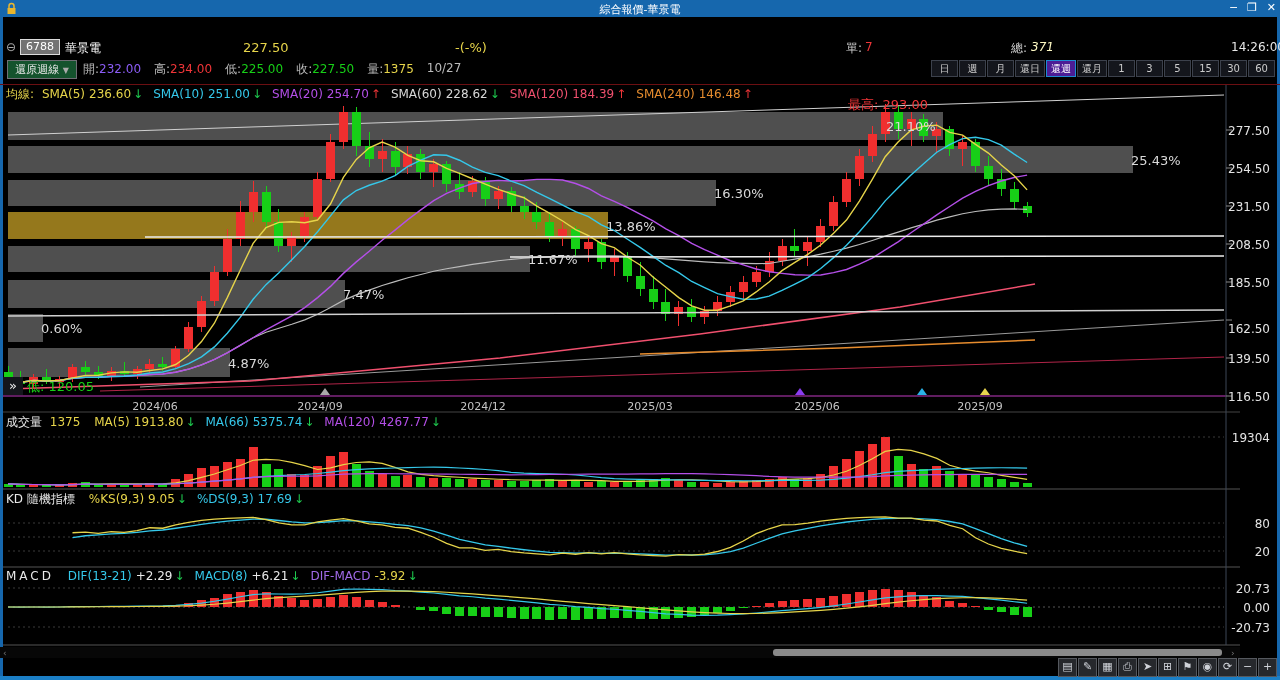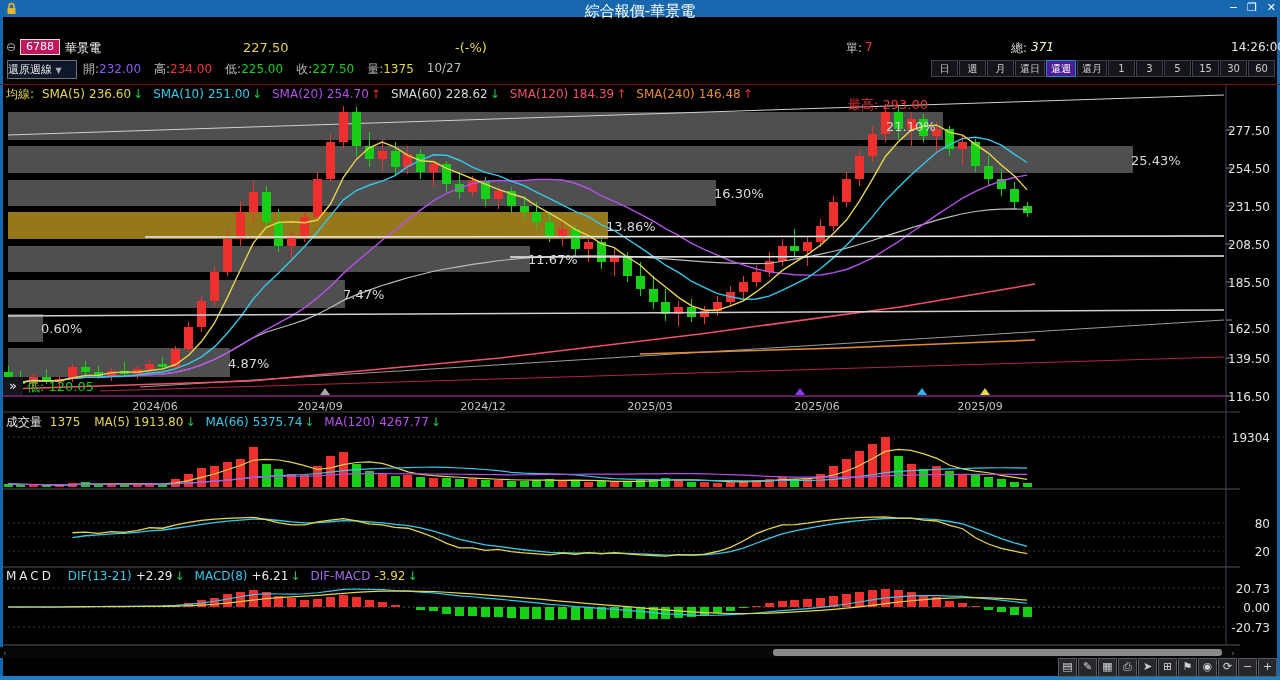--- a/index.html
+++ b/index.html
@@ -1,35 +1,35 @@
 <!DOCTYPE html>
 <html><head>
 <meta charset="utf-8">
 <style>
   html,body{margin:0;padding:0;background:#000;width:1280px;height:680px;overflow:hidden;
     font-family:"DejaVu Sans","Liberation Sans",sans-serif;}
   #app{position:relative;width:1280px;height:680px;background:#000;}
   .abs{position:absolute;}
   
   #titlebar{left:0;top:0;width:1280px;height:17px;background:#1667ad;color:#fff;font-size:11px;}
-  #title{left:0;top:2px;width:1280px;text-align:center;color:#fff;font-size:15px;}
+  #title{left:0;top:2px;width:1280px;text-align:center;color:#fff;font-size:11px;}
   #winctl{right:4px;top:1px;display:flex;gap:10px;color:#fff;font-size:11px;}
   #winctl span{cursor:default;}
   .side-border{top:0;width:3px;height:680px;background:#1667ad;}
   #bottom-border{left:0;top:676px;width:1280px;height:4px;background:#1b7fc6;}
   
   #tabrow{left:3px;top:17px;width:1274px;height:20px;background:#050505;display:flex;align-items:flex-start;padding-top:1px;box-sizing:border-box;}
   .tab{height:16px;line-height:16px;padding:0 12px;font-size:11px;color:#ddd;background:#101418;border:1px solid #4a4f58;margin-left:5px;}
   .tab.active{background:#1e8ad2;border-color:#1e8ad2;color:#fff;}
   
   #quoterow{left:3px;top:37px;width:1274px;height:21px;background:#000;color:#ccc;font-size:12px;}
-  #sym-box{left:17px;top:2px;width:38px;height:14px;border:1px solid #dcdcdc;color:#fff;text-align:center;font-size:11px;line-height:14px;background:#be185d;}
+  #sym-box{left:17px;top:2px;width:38px;height:14px;border:1px solid #dcdcdc;color:#fff;text-align:center;font-size:11px;line-height:14px;background:#737373;}
   
   #ctrlrow{left:3px;top:58px;width:1274px;height:26px;background:#000;color:#bbb;font-size:12px;}
-  #adj-dd{left:4px;top:2px;width:68px;height:17px;background:#0f172a;border:1px solid #6e6e74;color:#e8e8e8;font-size:11px;line-height:17px;}
+  #adj-dd{left:4px;top:2px;width:68px;height:17px;background:#14532d;border:1px solid #6e6e74;color:#e8e8e8;font-size:11px;line-height:17px;text-align:center;}
   #adj-dd .car{color:#aaa;font-size:8px;}
   #ohlc{left:80px;top:3px;display:flex;gap:13px;font-size:12px;}
   #periodrow{right:2px;top:2px;display:flex;gap:1px;}
   .pbtn{min-width:17px;padding:0 4px;height:15px;line-height:15px;text-align:center;font-size:10px;color:#ccc;background:#14161c;border:1px solid #3c414c;}
   .pbtn.active{background:#4c1d95;color:#fff;border-color:#1e8ad2;}
   #redline{left:0;top:84px;width:1280px;height:1px;background:#6b0f12;}
   
   .pane-hd{font-size:12px;white-space:nowrap;}
   .pane-hd .lb{margin-right:4px;} .pane-hd .vl{margin-right:2px;} .pane-hd .ar{margin-right:10px;}
   #ma-hd{left:6px;top:86px;color:#ddd;}
@@ -498,20 +498,23 @@
   </div>
   <div id="redline" class="abs"></div>
 
   <div id="ma-hd" class="abs pane-hd">
     <span class="lb" style="color:#e6d44a;">均線:</span>
   <span class="lb" style="color: rgb(230, 212, 74);">SMA(5)</span><span class="vl" style="color: rgb(230, 212, 74);">236.60</span><span class="ar" style="color: rgb(30, 203, 79);">↓</span><span class="lb" style="color: rgb(53, 200, 234);">SMA(10)</span><span class="vl" style="color: rgb(53, 200, 234);">251.00</span><span class="ar" style="color: rgb(30, 203, 79);">↓</span><span class="lb" style="color: rgb(180, 79, 232);">SMA(20)</span><span class="vl" style="color: rgb(180, 79, 232);">254.70</span><span class="ar" style="color: rgb(240, 53, 56);">↑</span><span class="lb" style="color: rgb(216, 216, 216);">SMA(60)</span><span class="vl" style="color: rgb(216, 216, 216);">228.62</span><span class="ar" style="color: rgb(30, 203, 79);">↓</span><span class="lb" style="color: rgb(240, 80, 110);">SMA(120)</span><span class="vl" style="color: rgb(240, 80, 110);">184.39</span><span class="ar" style="color: rgb(240, 53, 56);">↑</span><span class="lb" style="color: rgb(230, 140, 46);">SMA(240)</span><span class="vl" style="color: rgb(230, 140, 46);">146.48</span><span class="ar" style="color: rgb(240, 53, 56);">↑</span></div>
   <div id="vol-hd" class="abs pane-hd">
     <span class="lb">成交量</span>
     <span class="ar" style="color:#e6d44a;">1375</span>
   <span class="lb" style="color: rgb(230, 212, 74);">MA(5)</span><span class="vl" style="color: rgb(230, 212, 74);">1913.80</span><span class="ar" style="color: rgb(30, 203, 79);">↓</span><span class="lb" style="color: rgb(53, 200, 234);">MA(66)</span><span class="vl" style="color: rgb(53, 200, 234);">5375.74</span><span class="ar" style="color: rgb(30, 203, 79);">↓</span><span class="lb" style="color: rgb(180, 79, 232);">MA(120)</span><span class="vl" style="color: rgb(180, 79, 232);">4267.77</span><span class="ar" style="color: rgb(30, 203, 79);">↓</span></div>
+  <div id="kd-hd" class="abs pane-hd">
+    <span class="ar">KD 隨機指標</span>
+  <span class="lb" style="color: rgb(230, 212, 74);">%KS(9,3)</span><span class="vl" style="color: rgb(230, 212, 74);">9.05</span><span class="ar" style="color: rgb(30, 203, 79);">↓</span><span class="lb" style="color: rgb(53, 200, 234);">%DS(9,3)</span><span class="vl" style="color: rgb(53, 200, 234);">17.69</span><span class="ar" style="color: rgb(30, 203, 79);">↓</span></div>
   <div id="macd-hd" class="abs pane-hd">
     <span class="ar" id="macd-title">MACD</span>
   <span class="lb" style="color: rgb(53, 200, 234);">DIF(13-21)</span><span class="vl" style="color: rgb(232, 232, 232);">+2.29</span><span class="ar" style="color: rgb(30, 203, 79);">↓</span><span class="lb" style="color: rgb(53, 200, 234);">MACD(8)</span><span class="vl" style="color: rgb(232, 232, 232);">+6.21</span><span class="ar" style="color: rgb(30, 203, 79);">↓</span><span class="lb" style="color: rgb(160, 106, 232);">DIF-MACD</span><span class="vl" style="color: rgb(230, 212, 74);">-3.92</span><span class="ar" style="color: rgb(30, 203, 79);">↓</span></div>
 
   <span id="hi-note" class="abs" style="left:848px;top:96px;">最高: 293.00</span>
   <span id="lo-note" class="abs" style="left:27px;top:378px;">低: 120.05</span>
   <div id="expander" class="abs">»</div>
 
   <div id="yaxis">
       <span class="axlbl abs" style="left: 1218px; top: 124px;">277.50</span>

